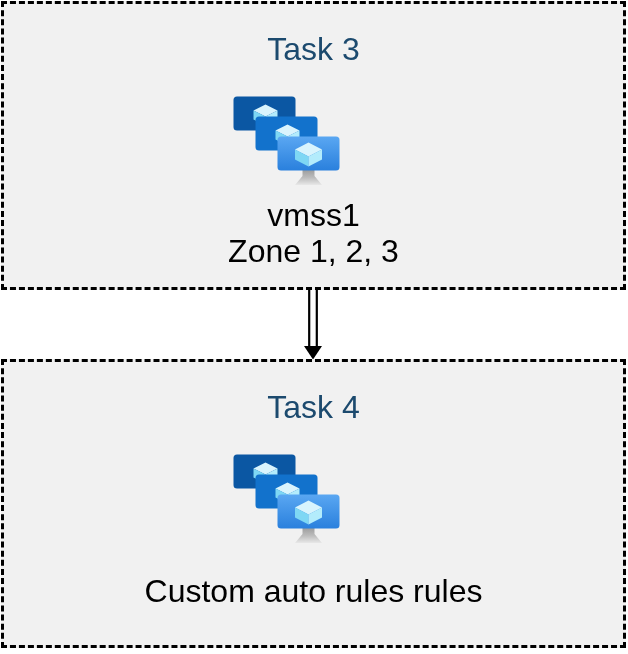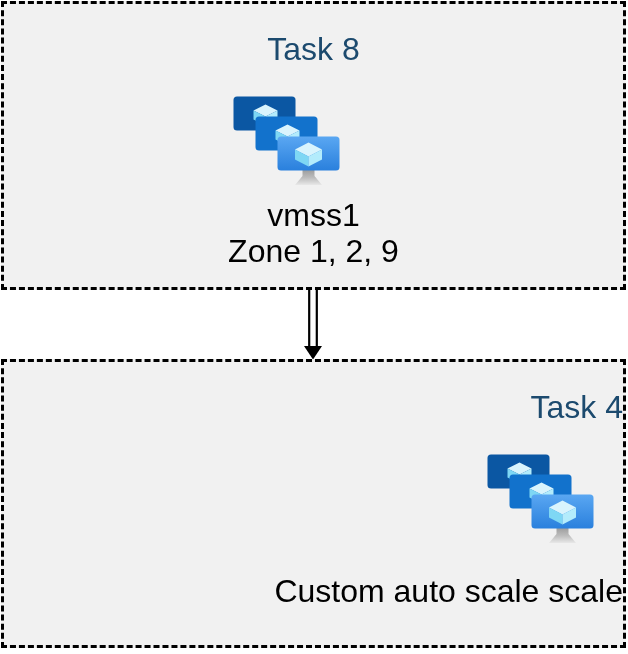--- a/index.html
+++ b/index.html
@@ -21,21 +21,21 @@
     width: 625px;
     height: 289px;
     box-sizing: border-box;
     border: 3px dashed #000000;
     background: #f1f1f1;
     display: flex;
     flex-direction: column;
     align-items: center;
   }
   .task-box.box-top    { top: 1px; }
-  .task-box.box-bottom { top: 359px; align-items: flex-end; }
+  .task-box.box-bottom { top: 359px; }
 
   .task-title {
     margin-top: 26px;
     font-size: 32px;
     line-height: 38px;
     color: #1c4a6e;
     text-align: center;
     white-space: nowrap;
   }
   .icon-wrap {
@@ -66,21 +66,21 @@
     width: 26px;
     height: 71px;
   }
 </style>
 </head>
 <body>
 
 <div class="stage">
 
   <div class="task-box box-top">
-    <div class="task-title">Task 8</div>
+    <div class="task-title">Task 3</div>
 
     <div class="icon-wrap">
       <svg width="110" height="92" viewBox="0 0 110 92" xmlns="http://www.w3.org/2000/svg">
         <defs>
           <linearGradient id="gFrontA" x1="0" y1="0" x2="0" y2="1">
             <stop offset="0" stop-color="#5aa7f2"></stop>
             <stop offset="1" stop-color="#2a80dd"></stop>
           </linearGradient>
           <linearGradient id="gStandA" x1="0" y1="0" x2="0" y2="1">
             <stop offset="0" stop-color="#999999"></stop>
@@ -109,21 +109,21 @@
         <g>
           <polygon points="62,53.5 75.5,46.5 89,53.5 75.5,60.5" fill="#d9f4fd"></polygon>
           <polygon points="62,53.5 75.5,60.5 75.5,70.5 62,63.5" fill="#7ed7f4"></polygon>
           <polygon points="75.5,60.5 89,53.5 89,63.5 75.5,70.5" fill="#b3ecfc"></polygon>
         </g>
       </svg>
     </div>
 
     <div class="label-block">
       <div class="label-line">vmss1</div>
-      <div class="label-line">Zone 1, 2, 9</div>
+      <div class="label-line">Zone 1, 2, 3</div>
     </div>
   </div>
 
   <svg class="connector" width="26" height="71" viewBox="0 0 26 71" xmlns="http://www.w3.org/2000/svg">
     <rect x="8.1" y="0" width="2.2" height="59" fill="#000000"></rect>
     <rect x="15.7" y="0" width="2.2" height="59" fill="#000000"></rect>
     <polygon points="4,57 22,57 13,70.5" fill="#000000"></polygon>
   </svg>
 
   <div class="task-box box-bottom">
@@ -162,17 +162,17 @@
         <rect x="44.5" y="40.5" width="62" height="34" rx="3.5" fill="url(#gFrontB)"></rect>
         <g>
           <polygon points="62,53.5 75.5,46.5 89,53.5 75.5,60.5" fill="#d9f4fd"></polygon>
           <polygon points="62,53.5 75.5,60.5 75.5,70.5 62,63.5" fill="#7ed7f4"></polygon>
           <polygon points="75.5,60.5 89,53.5 89,63.5 75.5,70.5" fill="#b3ecfc"></polygon>
         </g>
       </svg>
     </div>
 
     <div class="label-block">
-      <div class="label-line">Custom auto scale scale</div>
+      <div class="label-line">Custom auto rules rules</div>
     </div>
   </div>
 
 </div>
 
 </body></html>

